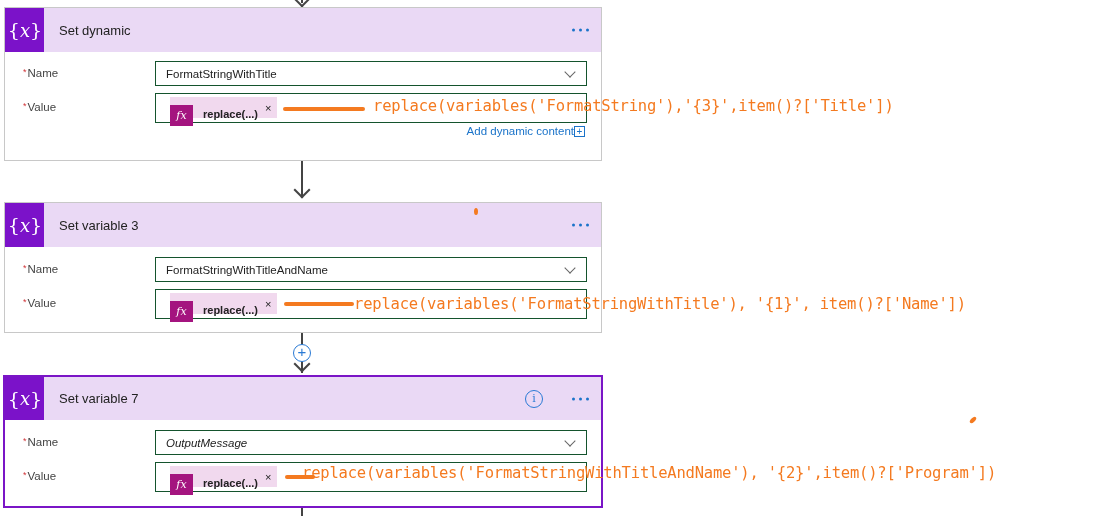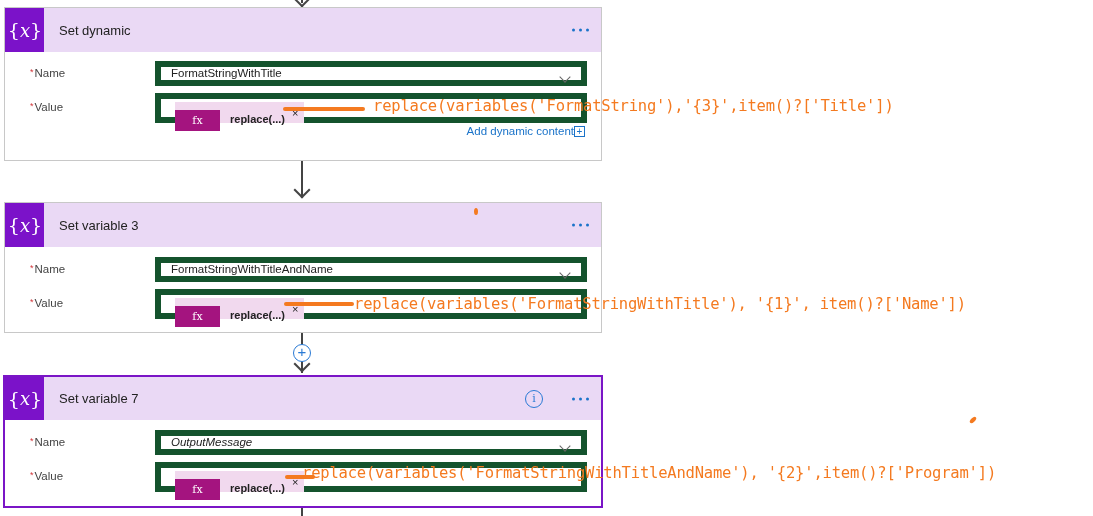--- a/index.html
+++ b/index.html
@@ -28,39 +28,39 @@
     display:flex; gap:4px; cursor:pointer;
   }
   .more-btn span { width:3px; height:3px; background:#1a73c9; border-radius:50%; display:block; }
   .info-btn {
     position:absolute; right:58px; top:50%; transform:translateY(-50%);
     width:18px; height:18px; border:1.5px solid #2a7ad5; border-radius:50%;
     color:#2a7ad5; font-size:11px; display:flex; align-items:center; justify-content:center;
     font-family:"DejaVu Serif", serif; box-sizing:border-box;
   }
   .row { position:absolute; left:0; width:100%; }
-  .label { position:absolute; left:25px; font-size:11.5px; color:#444; }
+  .label { position:absolute; left:18px; font-size:11.5px; color:#444; }
   .label .req { color:#d13438; font-size:9px; vertical-align:top; margin-right:1px; }
   .field {
-    position:absolute; left:150px; width:432px; height:25px; border:6px solid #14532d;
-    box-sizing:border-box; font-size:11.5px; color:#222; display:flex; align-items:flex-start;
+    position:absolute; left:150px; width:432px; height:25px; border:1px solid #14532d;
+    box-sizing:border-box; font-size:11.5px; color:#222; display:flex; align-items:center;
   }
   .card.selected .field { left:150px; }
   .field .txt { margin-left:10px; }
   .chevron {
     position:absolute; right:12px; top:6px; width:7px; height:7px;
     border-right:1px solid #666; border-bottom:1px solid #666; transform:rotate(45deg);
   }
   .token {
     position:absolute; left:14px; top:2px; height:21px; display:flex; align-items:center;
     background:#f1d9ee; font-size:11px; color:#222;
   }
   .token .fx {
-    width:45px; height:21px; background:#a4147f; color:#fff; display:flex; align-items:center;
-    justify-content:center; font-family:"DejaVu Serif", serif; font-size:11px;margin-top:16px;
+    width:23px; height:21px; background:#a4147f; color:#fff; display:flex; align-items:center;
+    justify-content:center; font-family:"DejaVu Serif", serif; font-style:italic; font-size:11px;margin-top:16px;
   }
   .token .tlabel { margin:12px 7px 0 10px;font-weight:bold; }
   .token .x { margin-right:6px; font-size:11px; cursor:pointer; }
   .add-dyn {
     position:absolute; right:16px; font-size:11.5px; color:#1a73c9; display:flex; align-items:center; 
   }
   .add-dyn .plus {
     width:11px; height:11px; border:1px solid #1a73c9; font-size:10px; line-height:10px;
     text-align:center; box-sizing:border-box;
   }

